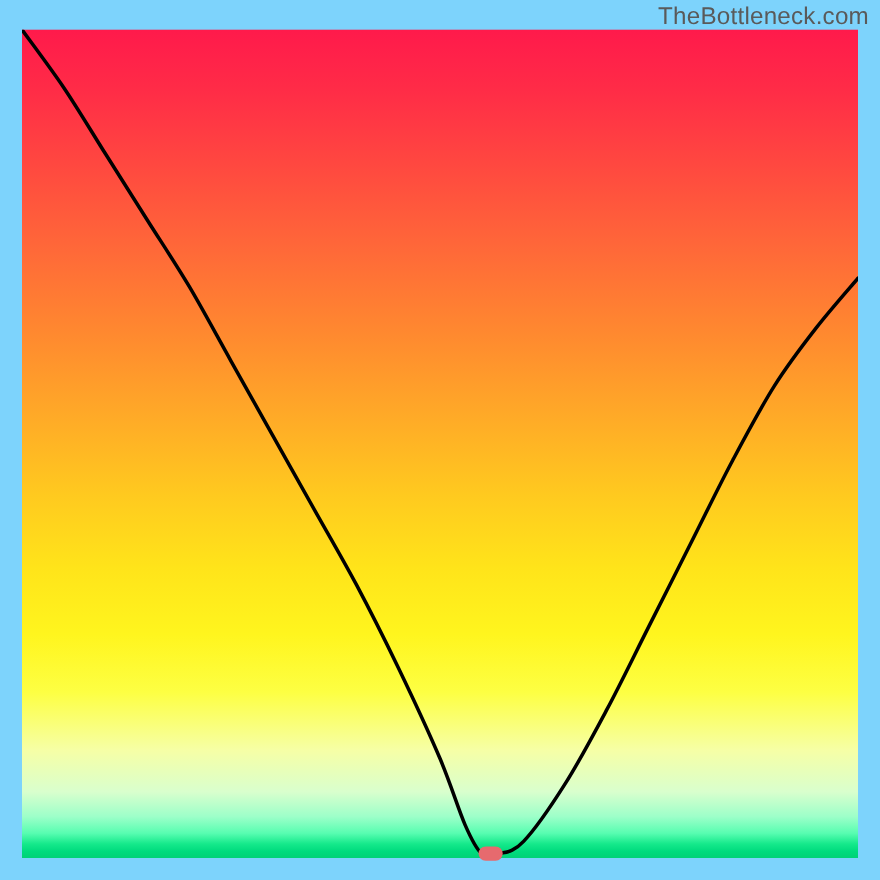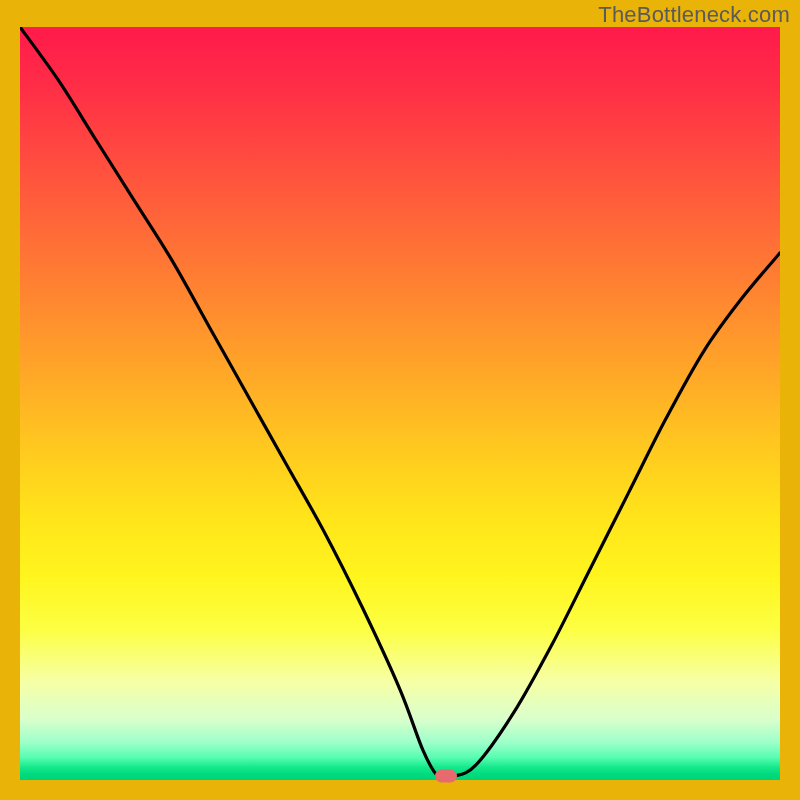--- a/index.html
+++ b/index.html
@@ -1,21 +1,21 @@
 <!DOCTYPE html>
 <html><head>
 <meta charset="utf-8">
 <style>
   * { margin: 0; padding: 0; box-sizing: border-box; }
   html, body { width: 800px; height: 800px; overflow: hidden; }
   .frame {
     position: relative;
     width: 800px;
     height: 800px;
-    background: #eab308;
+    background: #7dd3fc;
   }
   .watermark {
     position: absolute;
     top: 2px;
     right: 10px;
     font-family: Arial, Helvetica, sans-serif;
     font-size: 22px;
     font-weight: 500;
     color: #5a5a5a;
     letter-spacing: 0.2px;

